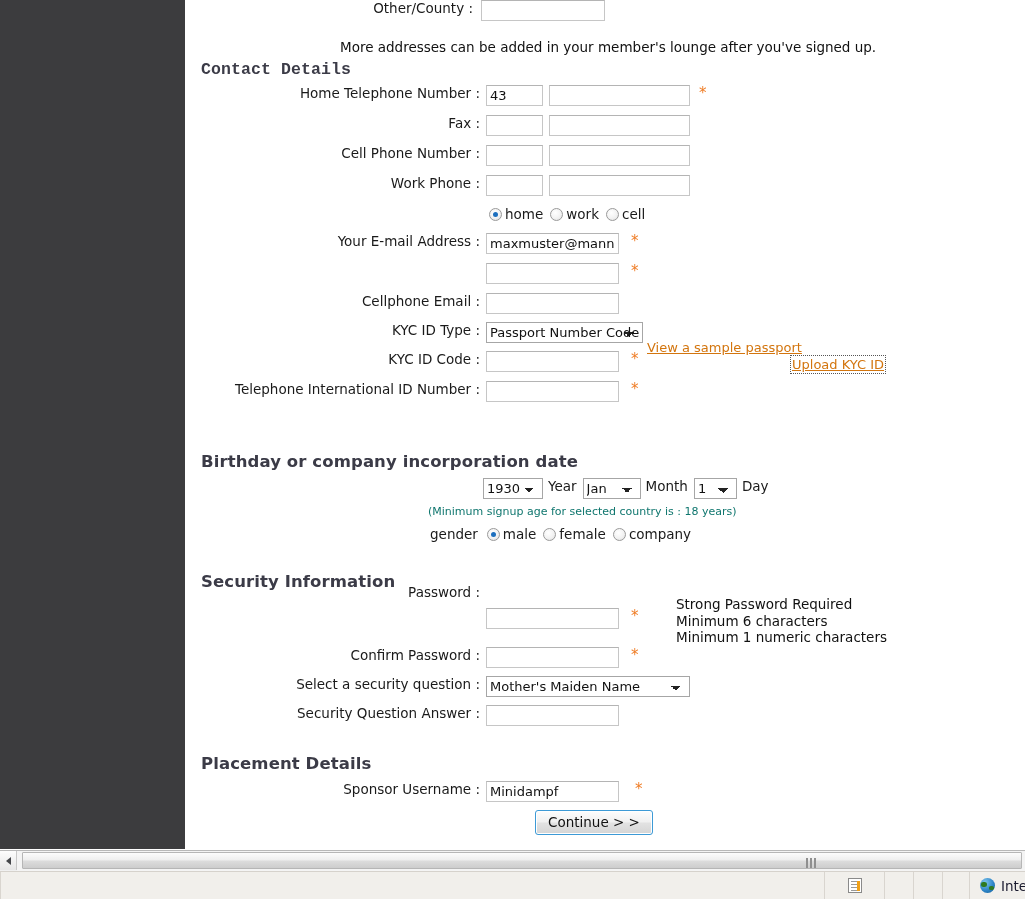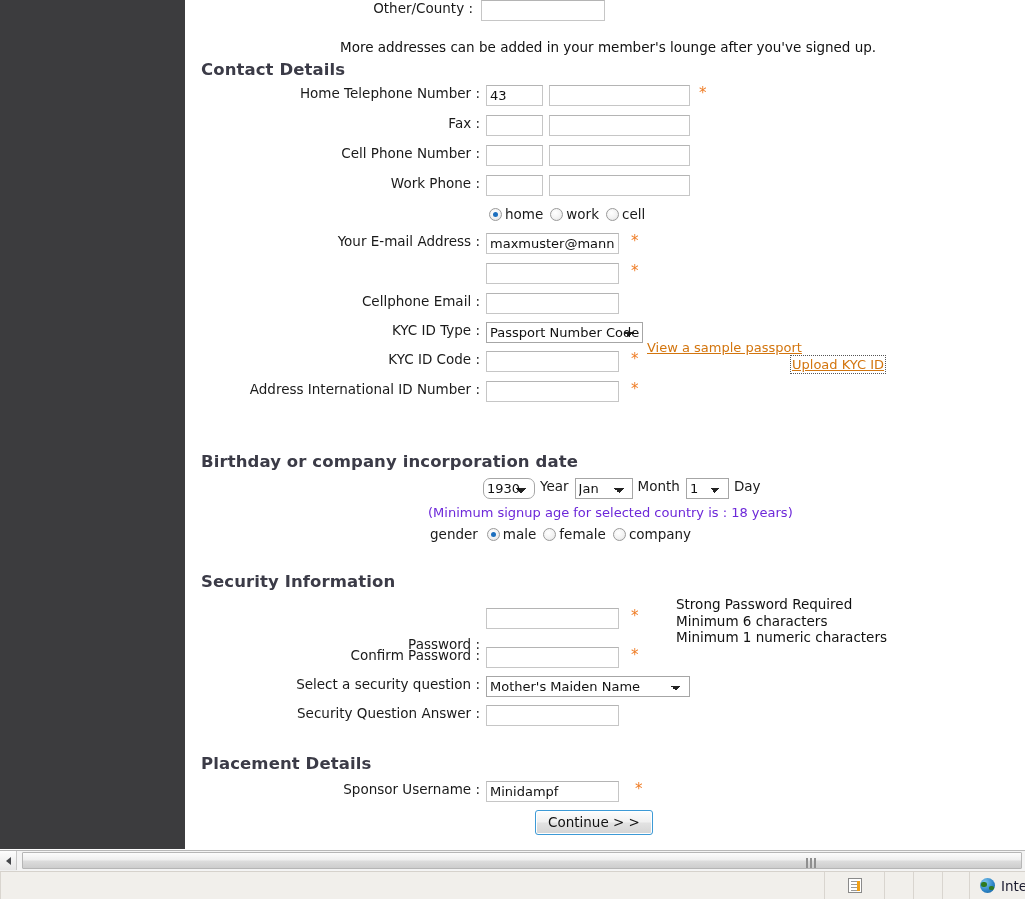--- a/index.html
+++ b/index.html
@@ -127,22 +127,22 @@
   }
 
   .note {
     position: absolute;
     font-size: 13.5px;
     color: #111;
     white-space: nowrap;
   }
   .note-small {
     position: absolute;
-    font-size: 13px;
-    color: #6d28d9;
+    font-size: 11px;
+    color: #0f766e;
     white-space: nowrap;
   }
 
   
   a.lnk {
     font-size: 13px;
     color: #d3750e;
     text-decoration: underline;
     cursor: pointer;
   }
@@ -295,21 +295,21 @@
 
   <div class="page">
 
     <div class="row" style="left:0px; top:0px; width:420px; justify-content:flex-end;">
       <span class="lbl">Other/County :</span>
       <input class="tb" type="text" style="width: 124px; margin-left: 8px;" value="">
     </div>
 
     <div class="note" style="left:155px; top:39px;">More addresses can be added in your member's lounge after you've signed up.</div>
 
-    <h2 class="sect" style="left:16px; top:60px;">Contact Details</h2>
+    <h2 class="sect" style="left:16px; top:60px;font-family:Liberation Mono, monospace;">Contact Details</h2>
 
     <div class="row" style="left:0px; top:85px; width:295px; justify-content:flex-end;">
       <span class="lbl">Home Telephone Number :</span>
     </div>
     <input class="tb" style="position: absolute; left: 301px; top: 85px; width: 57px;" type="text" value="43">
     <input class="tb" style="position: absolute; left: 364px; top: 85px; width: 141px;" type="text" value="">
     <span class="req" style="position:absolute; left:506px; top:88px;">*</span>
 
     <div class="row" style="left:0px; top:115px; width:295px; justify-content:flex-end;">
       <span class="lbl">Fax :</span>
@@ -367,29 +367,29 @@
 
     <div class="row" style="left:0px; top:351px; width:295px; justify-content:flex-end;">
       <span class="lbl">KYC ID Code :</span>
     </div>
     <input class="tb" style="position: absolute; left: 301px; top: 351px; width: 133px;" type="text" value="">
     <span class="req" style="position:absolute; left:438px; top:354px;">*</span>
     <a class="lnk" style="position:absolute; left:462px; top:340px;">View a sample passport</a>
     <a class="lnk focused" style="position:absolute; left:607px; top:357px;">Upload KYC ID</a>
 
     <div class="row" style="left:0px; top:381px; width:295px; justify-content:flex-end;">
-      <span class="lbl">Address International ID Number :</span>
+      <span class="lbl">Telephone International ID Number :</span>
     </div>
     <input class="tb" style="position: absolute; left: 301px; top: 381px; width: 133px;" type="text" value="">
     <span class="req" style="position:absolute; left:438px; top:384px;">*</span>
 
     <h2 class="sect" style="left:16px; top:452px;">Birthday or company incorporation date</h2>
 
     <div class="row" style="left:298px; top:478px;">
-      <select class="sel" style="width:52px;border-radius:7px;">
+      <select class="sel" style="width:60px;">
         <option>1930</option>
       </select>
       <span class="lbl" style="margin:0 6px 0 5px;">Year</span>
       <select class="sel" style="width:58px;">
         <option>Jan</option>
       </select>
       <span class="lbl" style="margin:0 6px 0 5px;">Month</span>
       <select class="sel" style="width:43px;">
         <option>1</option>
       </select>
@@ -409,21 +409,21 @@
         <span class="radio-lbl">female</span>
       </span>
       <span class="radio-wrap">
         <span class="radio"></span>
         <span class="radio-lbl">company</span>
       </span>
     </div>
 
     <h2 class="sect" style="left:16px; top:572px;">Security Information</h2>
 
-    <div class="row" style="left:0px; top:636px; width:295px; justify-content:flex-end;">
+    <div class="row" style="left:0px; top:584px; width:295px; justify-content:flex-end;">
       <span class="lbl">Password :</span>
     </div>
     <input class="tb" type="password" style="position: absolute; left: 301px; top: 608px; width: 133px;" value="">
     <span class="req" style="position:absolute; left:438px; top:611px;">*</span>
 
     <div class="hints" style="left:491px; top:596px;">
       <div>Strong Password Required</div>
       <div>Minimum 6 characters</div>
       <div>Minimum 1 numeric characters</div>
     </div>

